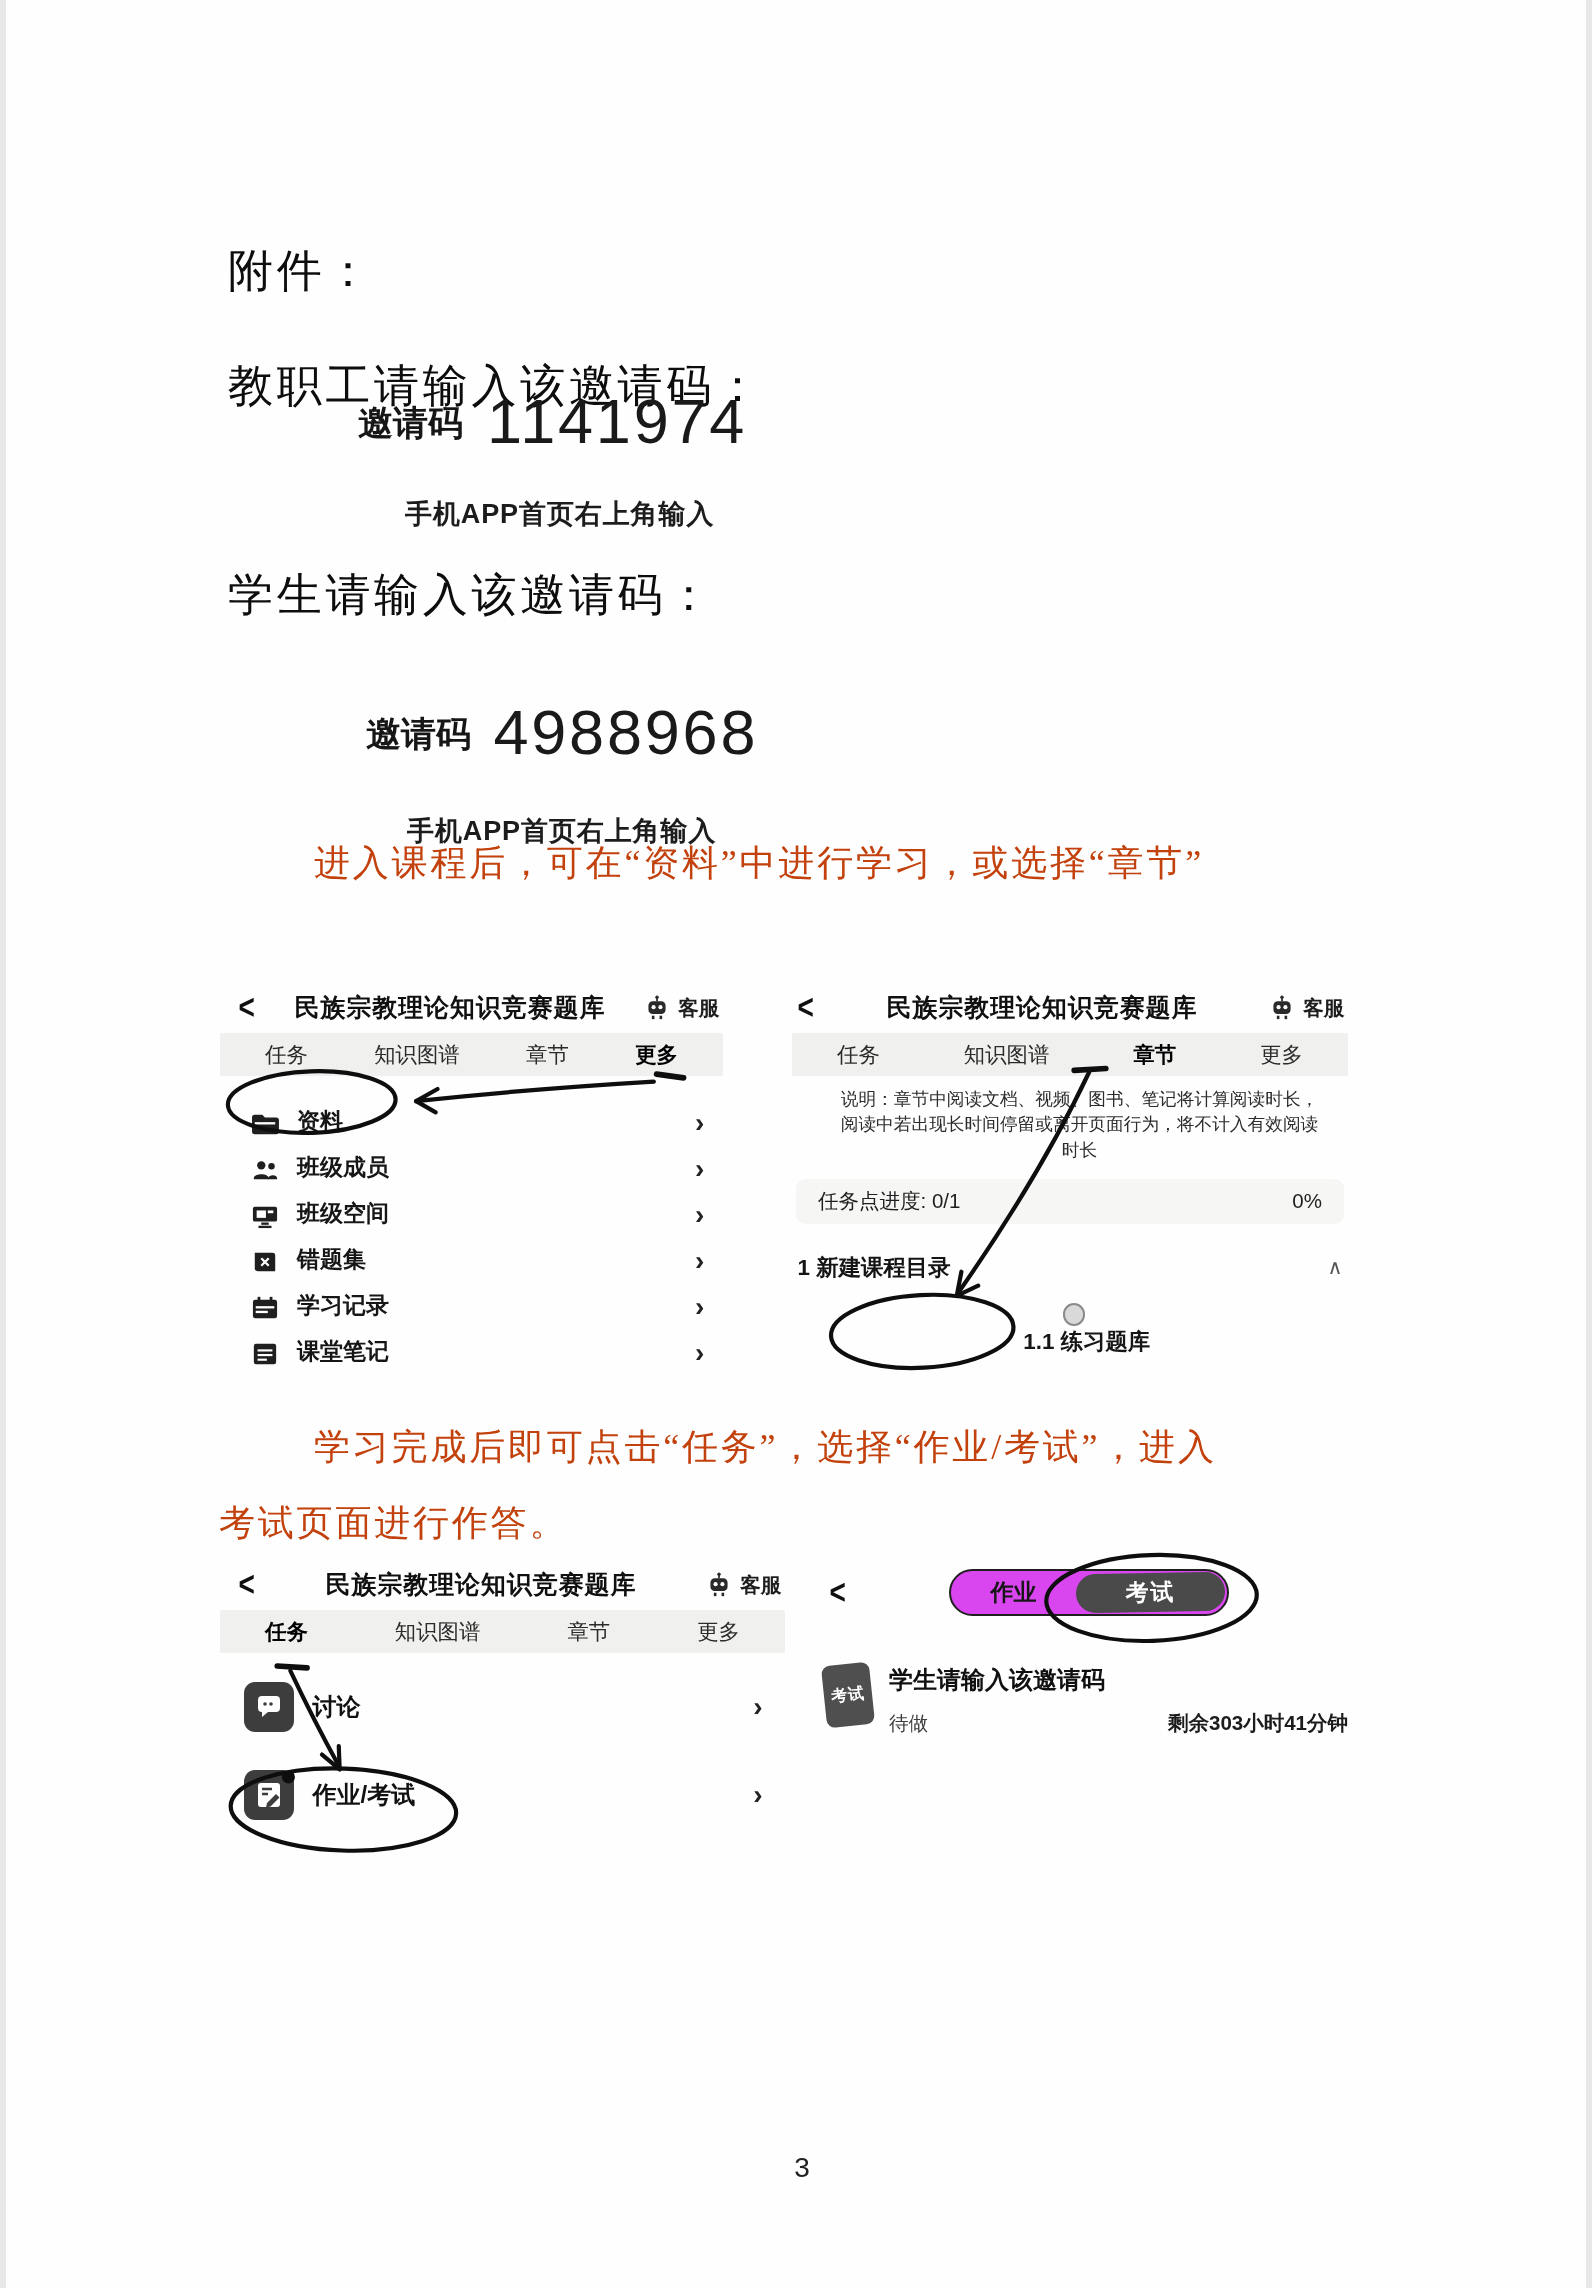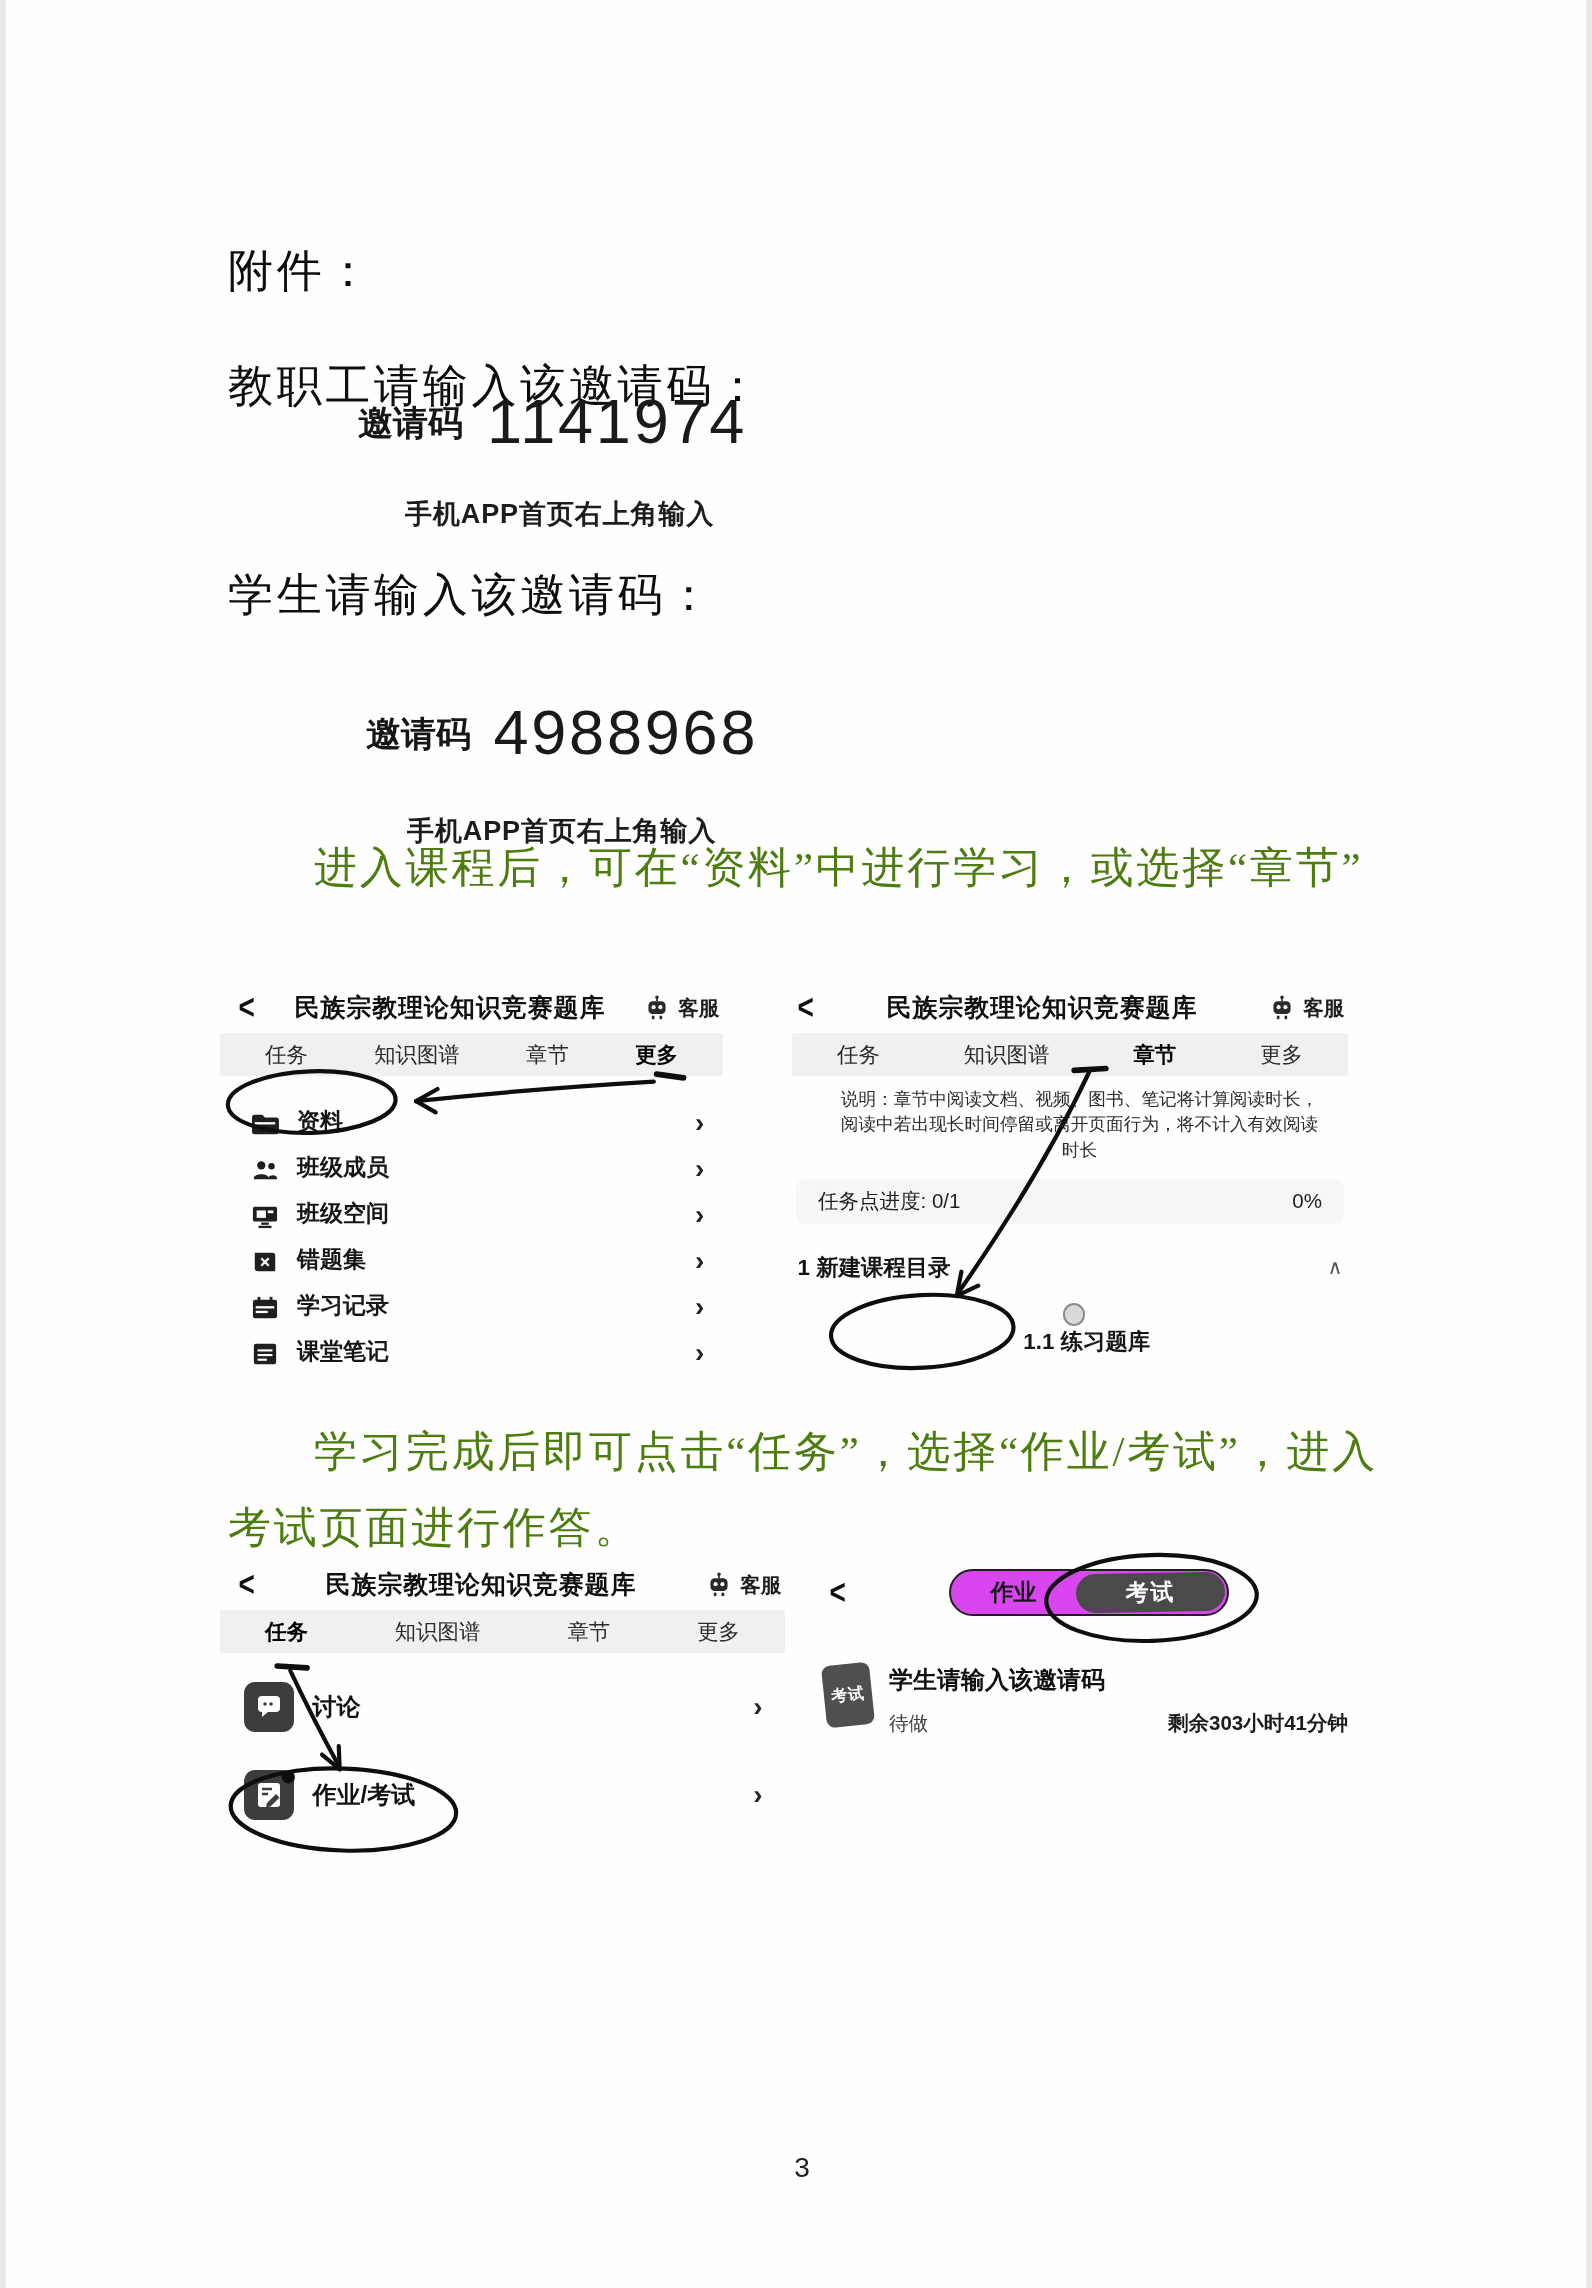--- a/index.html
+++ b/index.html
@@ -4,21 +4,21 @@
 <style>
   html,body{margin:0;padding:0;background:#e8e8e8;}
   .page{
     position:relative;width:1580px;height:2289px;margin:0 auto;
     background:#fefefe;overflow:hidden;
     font-family:"Liberation Serif", serif;color:#111;
   }
   .abs{position:absolute;}
   
   .doc-heading{font-size:45px;letter-spacing:3.7px;color:#0d0d0d;}
-  .doc-para{font-size:43px;letter-spacing:2.8px;color:#4d7c0f;white-space:nowrap;}
+  .doc-para{font-size:36px;letter-spacing:2.8px;color:#c2410c;white-space:nowrap;}
   .code-label{font-family:"Liberation Sans",sans-serif;font-weight:700;font-size:35px;color:#161616;}
   .code-number{font-family:"Liberation Sans",sans-serif;font-size:63px;color:#1a1a1a;letter-spacing:2.8px;line-height:1;}
   .code-hint{font-family:"Liberation Sans",sans-serif;font-weight:700;font-size:27px;color:#1c1c1c;letter-spacing:0.9px;}
   .page-num{font-family:"Liberation Sans",sans-serif;font-size:28px;color:#222;}
 
   
   .shot{position:absolute;font-family:"Liberation Sans",sans-serif;color:#1a1a1a;}
   .shot-header{display:flex;align-items:center;height:35px;}
   .back-glyph{font-size:28px;font-weight:700;transform:scaleY(1.25);margin-left:18.6px;color:#111;}
   .shot-title{flex:1;text-align:center;font-size:25px;font-weight:700;letter-spacing:0.9px;color:#101010;}
@@ -207,21 +207,21 @@
       <span class="spacer"></span>
       <span class="caret">∧</span>
     </div>
     <div class="chapter-item">
       <span class="dot-circle"></span>
       <span class="chapter-item-label">1.1 练习题库</span>
     </div>
   </div>
 
   <div class="abs doc-para" style="left:308px;top:1423px;">学习完成后即可点击“任务”，选择“作业/考试”，进入</div>
-  <div class="abs doc-para" style="left:222px;top:1499px;">考试页面进行作答。</div>
+  <div class="abs doc-para" style="left:213px;top:1499px;">考试页面进行作答。</div>
 
   <div class="shot" style="left:214px;top:1567px;width:565px;height:289px;">
     <div class="shot-header">
       <span class="back-glyph">&lt;</span>
       <span class="shot-title">民族宗教理论知识竞赛题库</span>
       <svg class="robot" viewBox="0 0 28 30">
           <line x1="14" y1="2" x2="14" y2="7" stroke="#2a2a2a" stroke-width="2"></line>
           <circle cx="14" cy="2.5" r="2" fill="#2a2a2a"></circle>
           <rect x="4" y="7" width="20" height="15" rx="5" fill="#2a2a2a"></rect>
           <circle cx="10" cy="14" r="2.4" fill="#fff"></circle>

